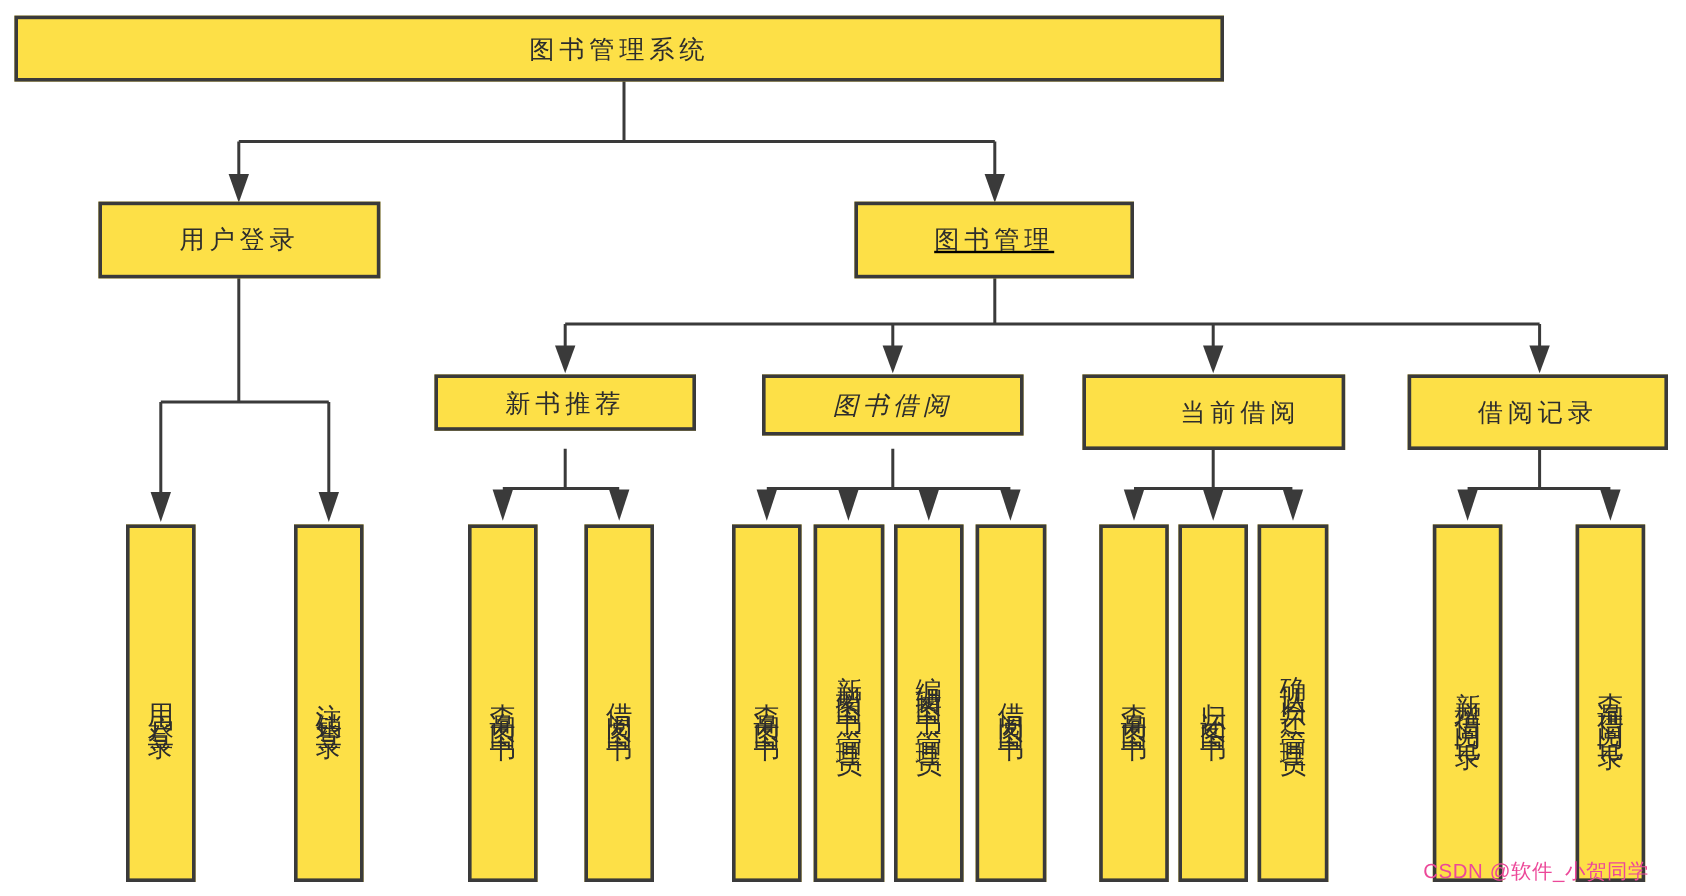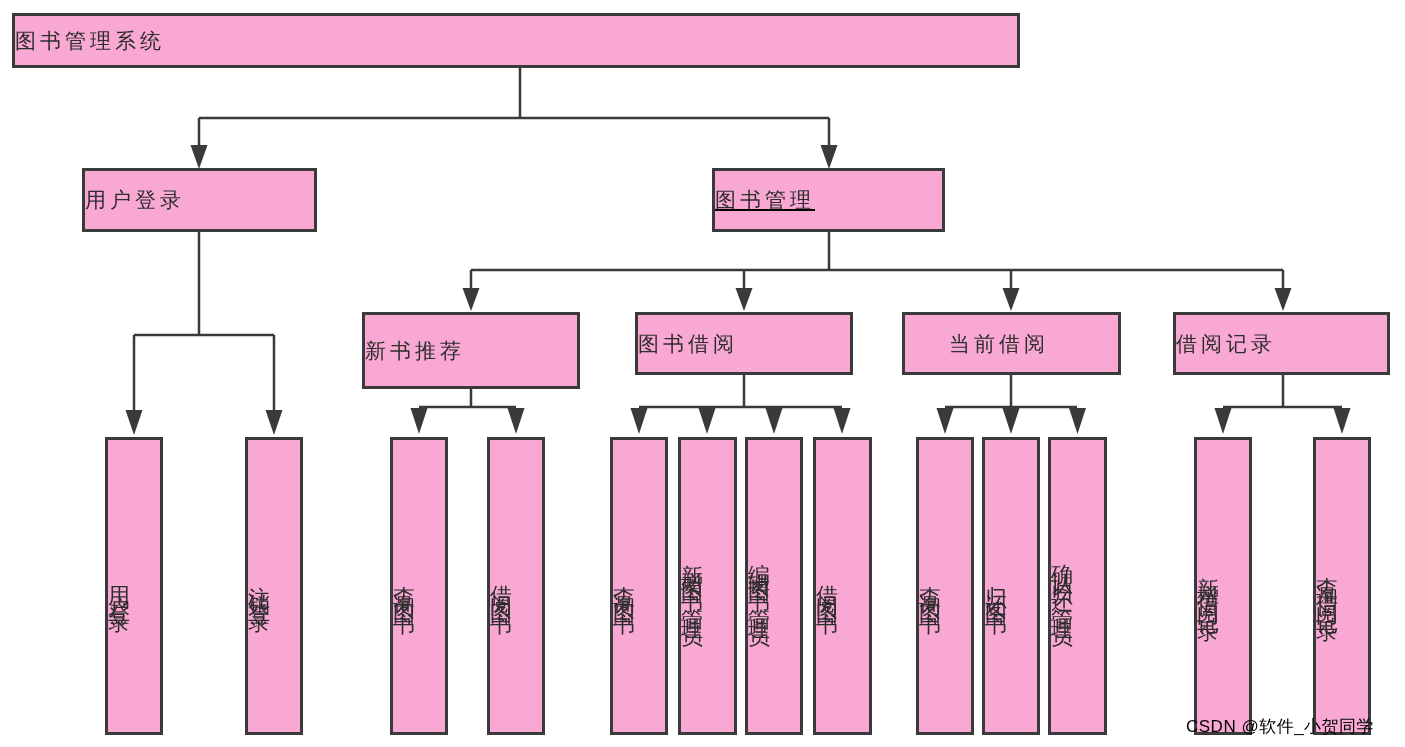--- a/index.html
+++ b/index.html
@@ -20,23 +20,24 @@
   .connector-svg {
     position: absolute;
     left: 0;
     top: 0;
     z-index: 1;
   }
   .node {
     position: absolute;
     box-sizing: border-box;
     border: 3px solid #3a3a3a;
-    background: #f9a8d4;
+    background: #fde047;
     display: flex;
     align-items: center;
+    justify-content: center;
     z-index: 2;
   }
   .node .hlabel {
     font-size: 21px;
     letter-spacing: 4px;
     color: #2d2d2d;
     white-space: nowrap;
   }
   .leaf .vlabel {
     writing-mode: vertical-rl;
@@ -45,21 +46,21 @@
     letter-spacing: 9px;
     color: #2d2d2d;
     line-height: 1;
     white-space: nowrap;
   }
   .watermark {
     position: absolute;
     left: 1186px;
     top: 715px;
     font-size: 17px;
-    color: #000000;
+    color: #ec4899;
     letter-spacing: 0.5px;
     white-space: nowrap;
     z-index: 3;
   }
 </style>
 </head>
 <body>
 
 <div class="canvas">
 
@@ -107,24 +108,24 @@
     <span class="hlabel">图书管理系统</span>
   </div>
 
   <div class="node" style="left:82px; top:168px; width:235px; height:64px;">
     <span class="hlabel">用户登录</span>
   </div>
   <div class="node" style="left:712px; top:168px; width:233px; height:64px;text-decoration:underline;">
     <span class="hlabel">图书管理</span>
   </div>
 
-  <div class="node" style="left:362px; top:312px; width:218px; height:77px;">
+  <div class="node" style="left:362px; top:312px; width:218px; height:47px;">
     <span class="hlabel">新书推荐</span>
   </div>
-  <div class="node" style="left:635px; top:312px; width:218px; height:63px;">
+  <div class="node" style="left:635px; top:312px; width:218px; height:51px;font-style:italic;">
     <span class="hlabel">图书借阅</span>
   </div>
   <div class="node" style="left:902px; top:312px; width:219px; height:63px;padding-left:44px;">
     <span class="hlabel">当前借阅</span>
   </div>
   <div class="node" style="left:1173px; top:312px; width:217px; height:63px;">
     <span class="hlabel">借阅记录</span>
   </div>
 
   <div class="node leaf" style="left:105px; top:437px; width:58px; height:298px;">

